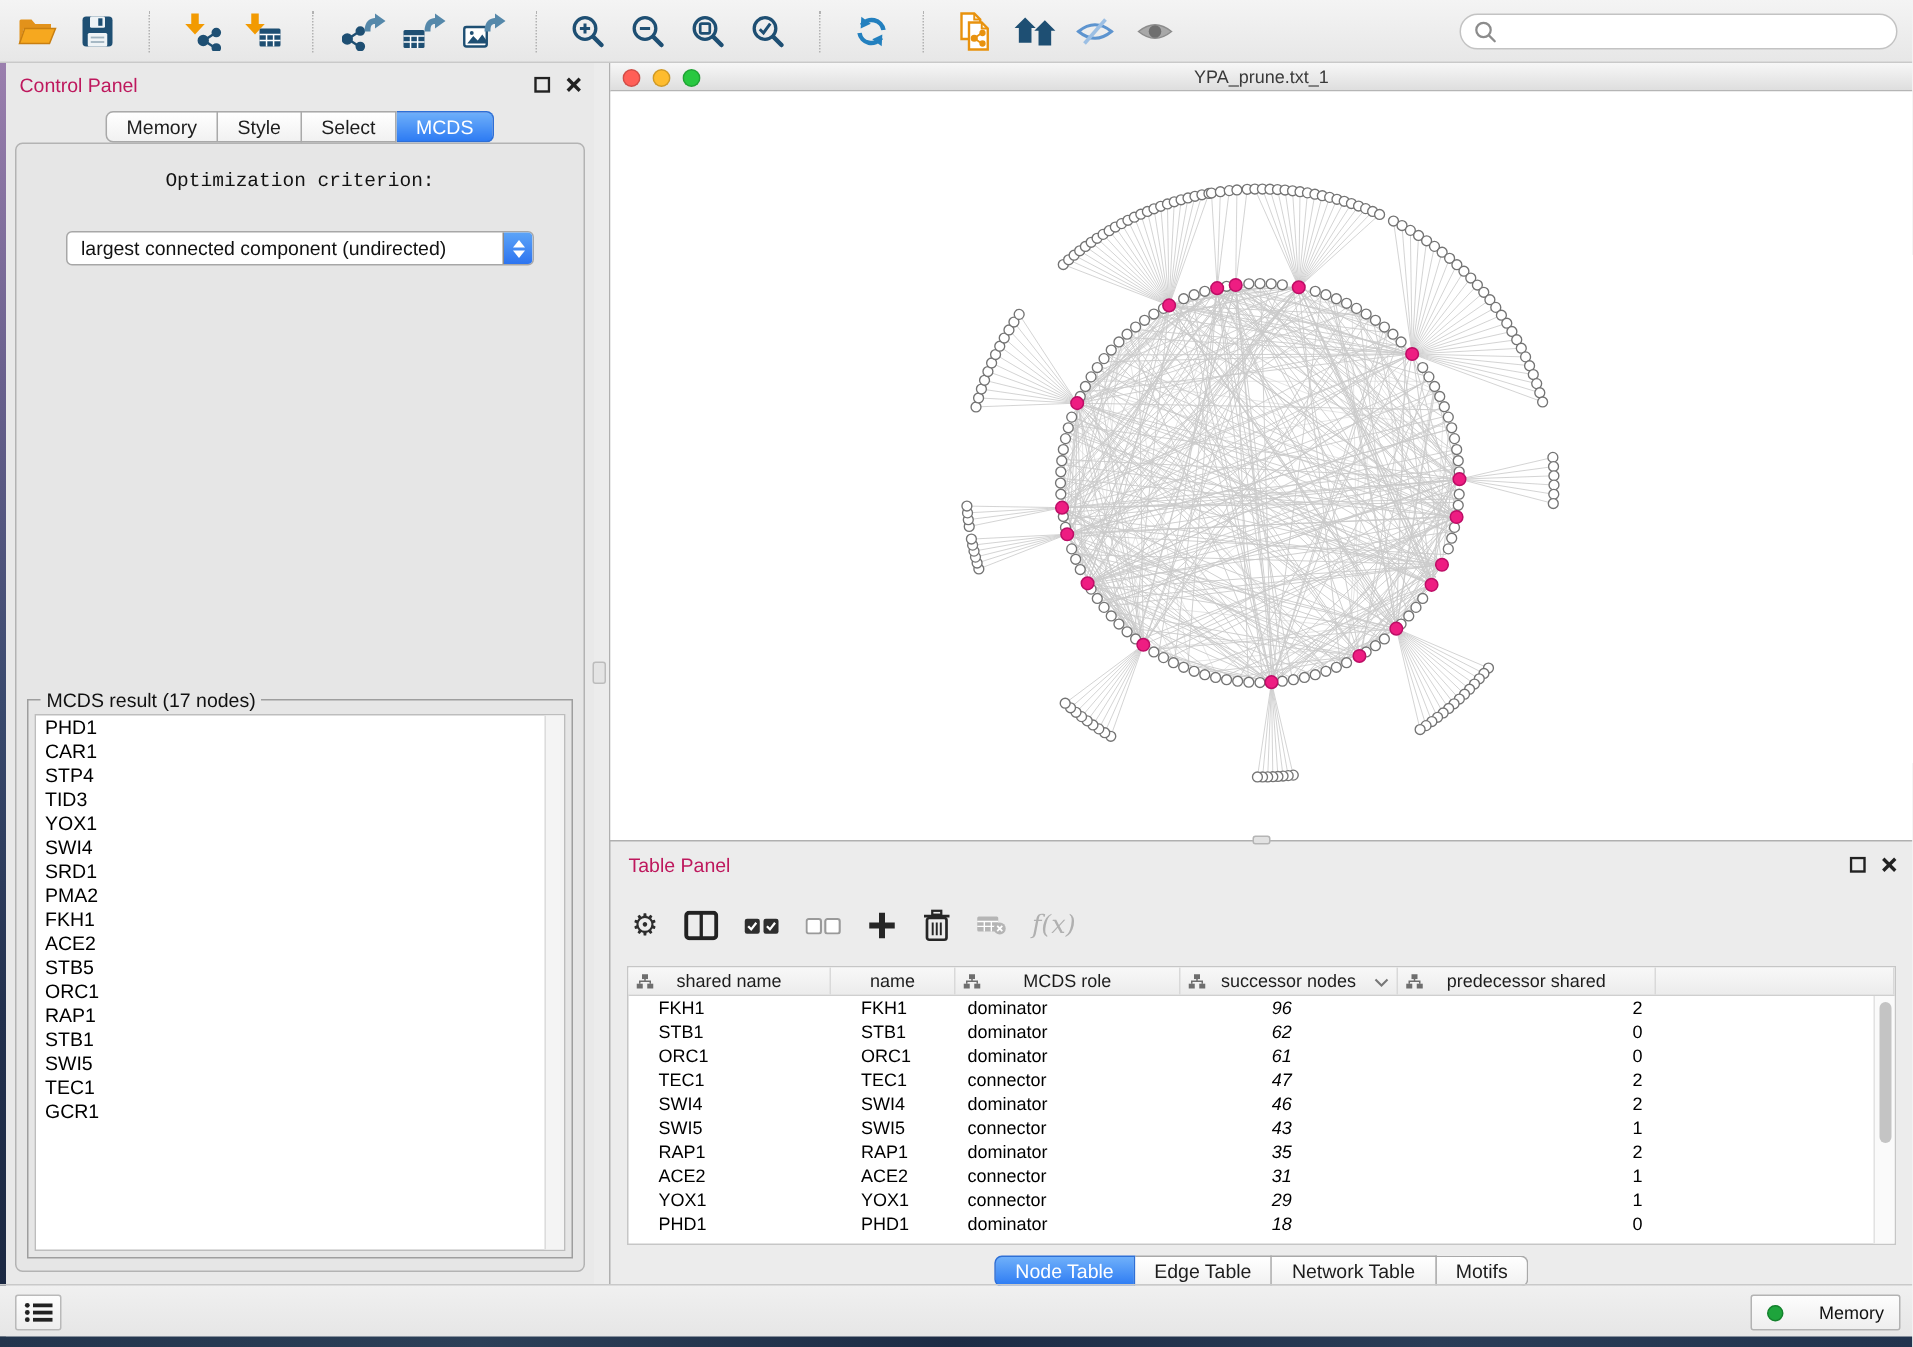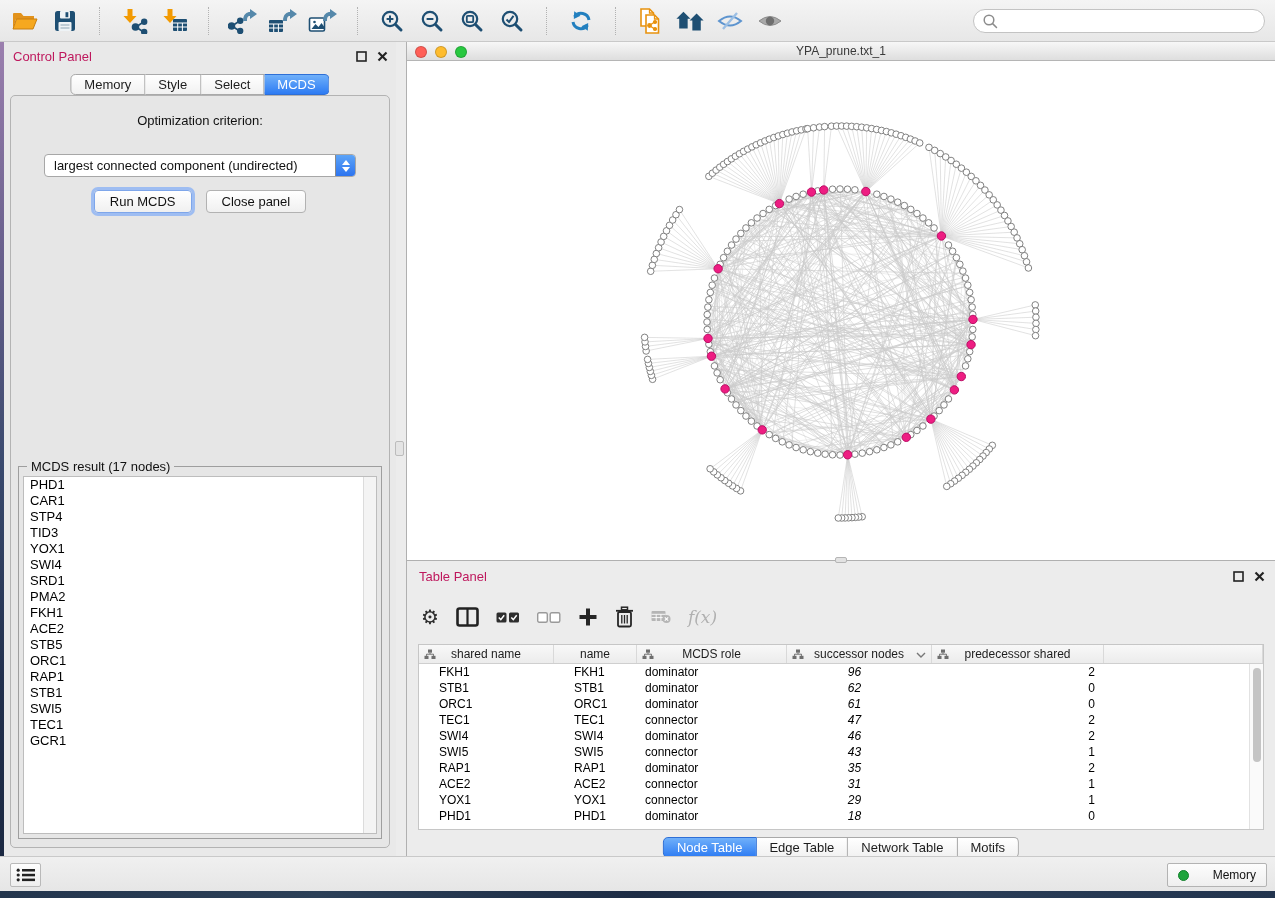--- a/index.html
+++ b/index.html
@@ -29,21 +29,21 @@
   #control-panel .win-icons { right:8px; }
   .cp-tabs { position:absolute; top:32px; left:50%; transform:translateX(-50%); z-index:2; }
   .seg { display:flex; }
   .seg .tab { background:linear-gradient(#ffffff,#f1f1f1); border:1px solid #a9a9a9; border-left:none;
     padding:0 13px; height:21px; line-height:20px; font-size:13px; color:#1d1d1d; cursor:default; }
   .seg .tab:first-child { border-left:1px solid #a9a9a9; border-radius:5px 0 0 5px; }
   .seg .tab:last-child { border-radius:0 5px 5px 0; }
   .seg .tab.active { background:linear-gradient(#6fb0fa,#2d7bf3); color:#fff; border-color:#2e6fd6; }
   .cp-card { position:absolute; left:6px; right:6px; top:53px; bottom:8px;
     background:#e6e6e6; border:1px solid #b3b3b3; border-radius:5px; }
-  .opt-label { text-align:center; margin-top:17px; font-size:13px; color:#111; }
+  .opt-label { text-align:center; margin-top:17px; font-size:13px; color:#111;font-family:Liberation Mono, monospace; }
   .select { width:312px; height:23px; margin:26px auto 0 auto; background:#fff; border:1px solid #a7a7a7;
     border-radius:4px; display:flex; align-items:center; overflow:hidden; }
   .select .sel-text { flex:1; font-size:13px; padding-left:9px; color:#111; white-space:nowrap; }
   .select .stepper { width:20px; height:23px; background:linear-gradient(#5ea6f8,#2b72ef);
     border-left:1px solid #8a8a8a; display:flex; flex-direction:column; align-items:center; justify-content:center; gap:2px; }
   .stepper .up { width:0; height:0; border-left:4px solid transparent; border-right:4px solid transparent; border-bottom:5px solid #fff; }
   .stepper .dn { width:0; height:0; border-left:4px solid transparent; border-right:4px solid transparent; border-top:5px solid #fff; }
   .btn-row { display:flex; justify-content:center; gap:14px; margin-top:13px; }
   .btn { height:23px; padding:0 15px; font-size:13px; color:#111; background:linear-gradient(#ffffff,#f0f0f0);
     border:1px solid #b2b2b2; border-radius:4px; }
@@ -290,24 +290,20 @@
       <div class="tab active">MCDS</div>
     </div>
     <div class="cp-card">
       <div class="opt-label">Optimization criterion:</div>
       <div class="select">
         <span class="sel-text">largest connected component (undirected)</span>
         <span class="stepper">
             <span class="up"></span>
             <span class="dn"></span>
           </span>
-      </div>
-      <div class="btn-row">
-        <button class="btn focused">Run MCDS</button>
-        <button class="btn">Close panel</button>
       </div>
       <div class="mcds-group">
         <div class="mcds-legend">MCDS result (17 nodes)</div>
         <div class="mcds-list">
             <div class="mcds-item">PHD1</div>
             <div class="mcds-item">CAR1</div>
             <div class="mcds-item">STP4</div>
             <div class="mcds-item">TID3</div>
             <div class="mcds-item">YOX1</div>
             <div class="mcds-item">SWI4</div>

